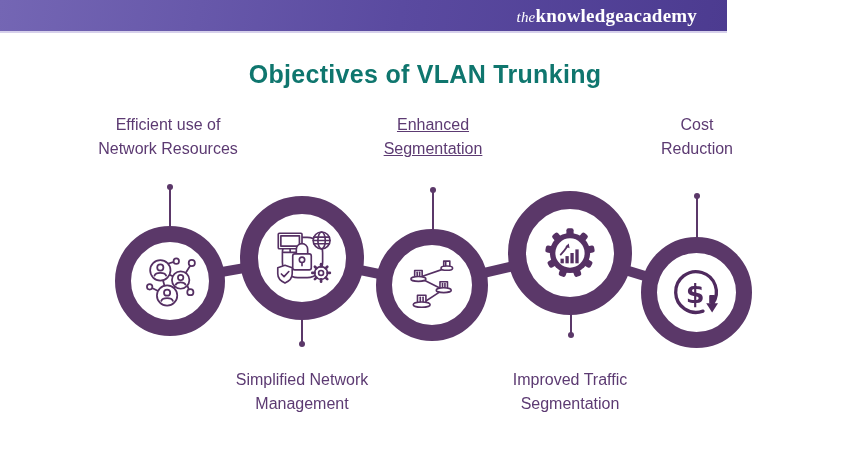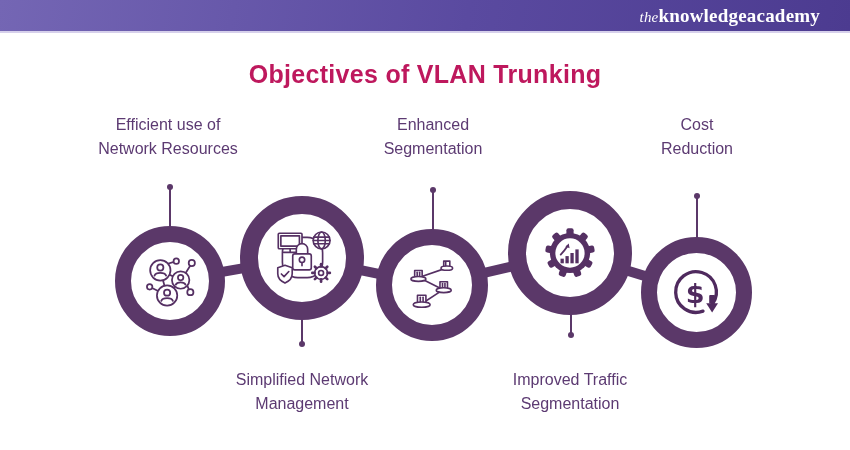--- a/index.html
+++ b/index.html
@@ -2,44 +2,44 @@
 <html><head>
 <meta charset="utf-8">
 <style>
   * { margin: 0; padding: 0; box-sizing: border-box; }
   html, body { width: 850px; height: 450px; }
   body { font-family: "Liberation Sans", sans-serif; background: #ffffff; }
   .canvas { position: relative; width: 850px; height: 450px; background: #fff; overflow: hidden; }
 
   
   .header {
-    position: absolute; left: 0; top: 0; width: 850px; height: 33px;
+    position: absolute; left: 0; top: 0; width: 727px; height: 33px;
     background: linear-gradient(100deg, #7466b4 0%, #5a4aa0 55%, #4c3b90 100%);
     border-bottom: 2px solid #d6d0eb;
     display: flex; align-items: center; justify-content: flex-end;
     padding-right: 30px;
   }
   .logo { color: #ffffff; font-family: "Liberation Serif", serif; font-size: 19px; letter-spacing: .2px; }
   .logo .the { font-style: italic; font-weight: 400; font-size: 15px; }
   .logo .knowledge, .logo .academy { font-weight: 700; }
 
   
   .title {
     position: absolute; top: 60px; left: 0; width: 850px;
-    text-align: center; font-size: 25px; font-weight: 700; color: #be185d;
+    text-align: center; font-size: 25px; font-weight: 700; color: #0f766e;
     letter-spacing: .3px;
   }
 
   
   .item-label {
     position: absolute; width: 240px; text-align: center;
     font-size: 16px; line-height: 24px; color: #5c3a72;
   }
   .label-1 { left: 48px;  top: 113px; }
-  .label-3 { left: 313px; top: 113px; }
+  .label-3 { left: 313px; top: 113px; text-decoration: underline; }
   .label-5 { left: 577px; top: 113px; }
   .label-2 { left: 182px; top: 368px; }
   .label-4 { left: 450px; top: 368px; }
 
   
   .conn { position: absolute; height: 10px; background: #5b3869; transform-origin: 0 50%; z-index: 1; }
   .conn-1 { left: 170px; top: 276px; width: 135px; transform: rotate(-9.9deg); }
   .conn-2 { left: 302px; top: 253px; width: 134px; transform: rotate(11.7deg); }
   .conn-3 { left: 432px; top: 280px; width: 142px; transform: rotate(-13.1deg); }
   .conn-4 { left: 570px; top: 248px; width: 134px; transform: rotate(17.1deg); }

